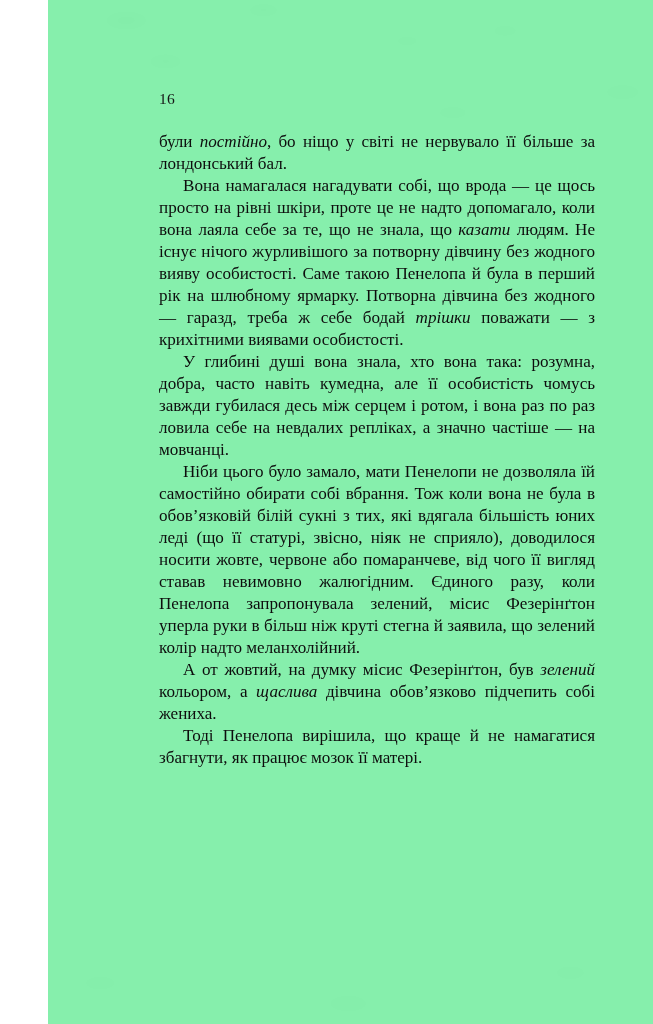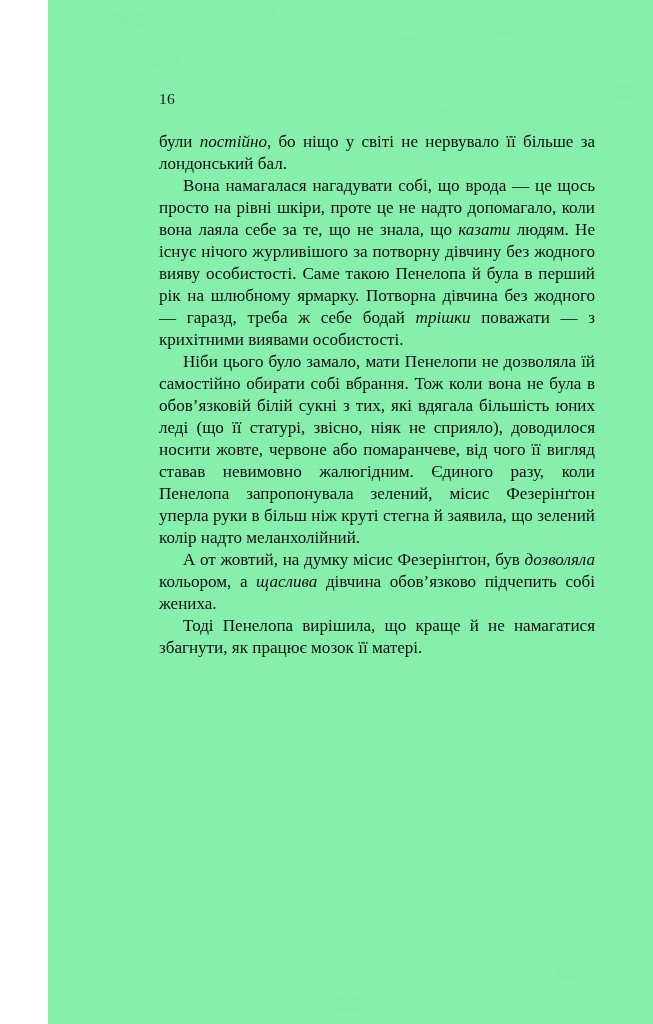--- a/index.html
+++ b/index.html
@@ -77,18 +77,19 @@
 
 <div id="page">
 
   <div id="scan-noise"></div>
 
   <div id="folio">16</div>
 
   <div id="text-block">
     <p class="para">були <em>постійно</em>, бо ніщо у світі не нервувало її більше за лондонський бал.</p>
     <p class="para indent">Вона намагалася нагадувати собі, що врода — це щось просто на рівні шкіри, проте це не надто допомагало, коли вона лаяла себе за те, що не знала, що <em>казати</em> людям. Не існує нічого журливішого за потворну дівчину без жодного вияву особистості. Саме такою Пенелопа й була в перший рік на шлюбному ярмарку. Потворна дівчина без жодного — гаразд, треба ж себе бодай <em>трішки</em> поважати — з крихітними виявами особистості.</p>
+    <p class="para indent">У глибині душі вона знала, хто вона така: розумна, добра, часто навіть кумедна, але її особистість чомусь завжди губилася десь між серцем і ротом, і вона раз по раз ловила себе на невдалих репліках, а значно частіше — на мовчанці.</p>
     <p class="para indent">Ніби цього було замало, мати Пенелопи не дозволяла їй самостійно обирати собі вбрання. Тож коли вона не була в обов’язковій білій сукні з тих, які вдягала більшість юних леді (що її статурі, звісно, ніяк не сприяло), доводилося носити жовте, червоне або помаранчеве, від чого її вигляд ставав невимовно жалюгідним. Єдиного разу, коли Пенелопа запропонувала зелений, місис Фезерінґтон уперла руки в більш ніж круті стегна й заявила, що зелений колір надто меланхолійний.</p>
-    <p class="para indent">А от жовтий, на думку місис Фезерінґтон, був <em>дозволяла</em> кольором, а <em>щаслива</em> дівчина обов’язково підчепить собі жениха.</p>
+    <p class="para indent">А от жовтий, на думку місис Фезерінґтон, був <em>зелений</em> кольором, а <em>щаслива</em> дівчина обов’язково підчепить собі жениха.</p>
     <p class="para indent">Тоді Пенелопа вирішила, що краще й не намагатися збагнути, як працює мозок її матері.</p>
   </div>
 
 </div>
 
 </body></html>

